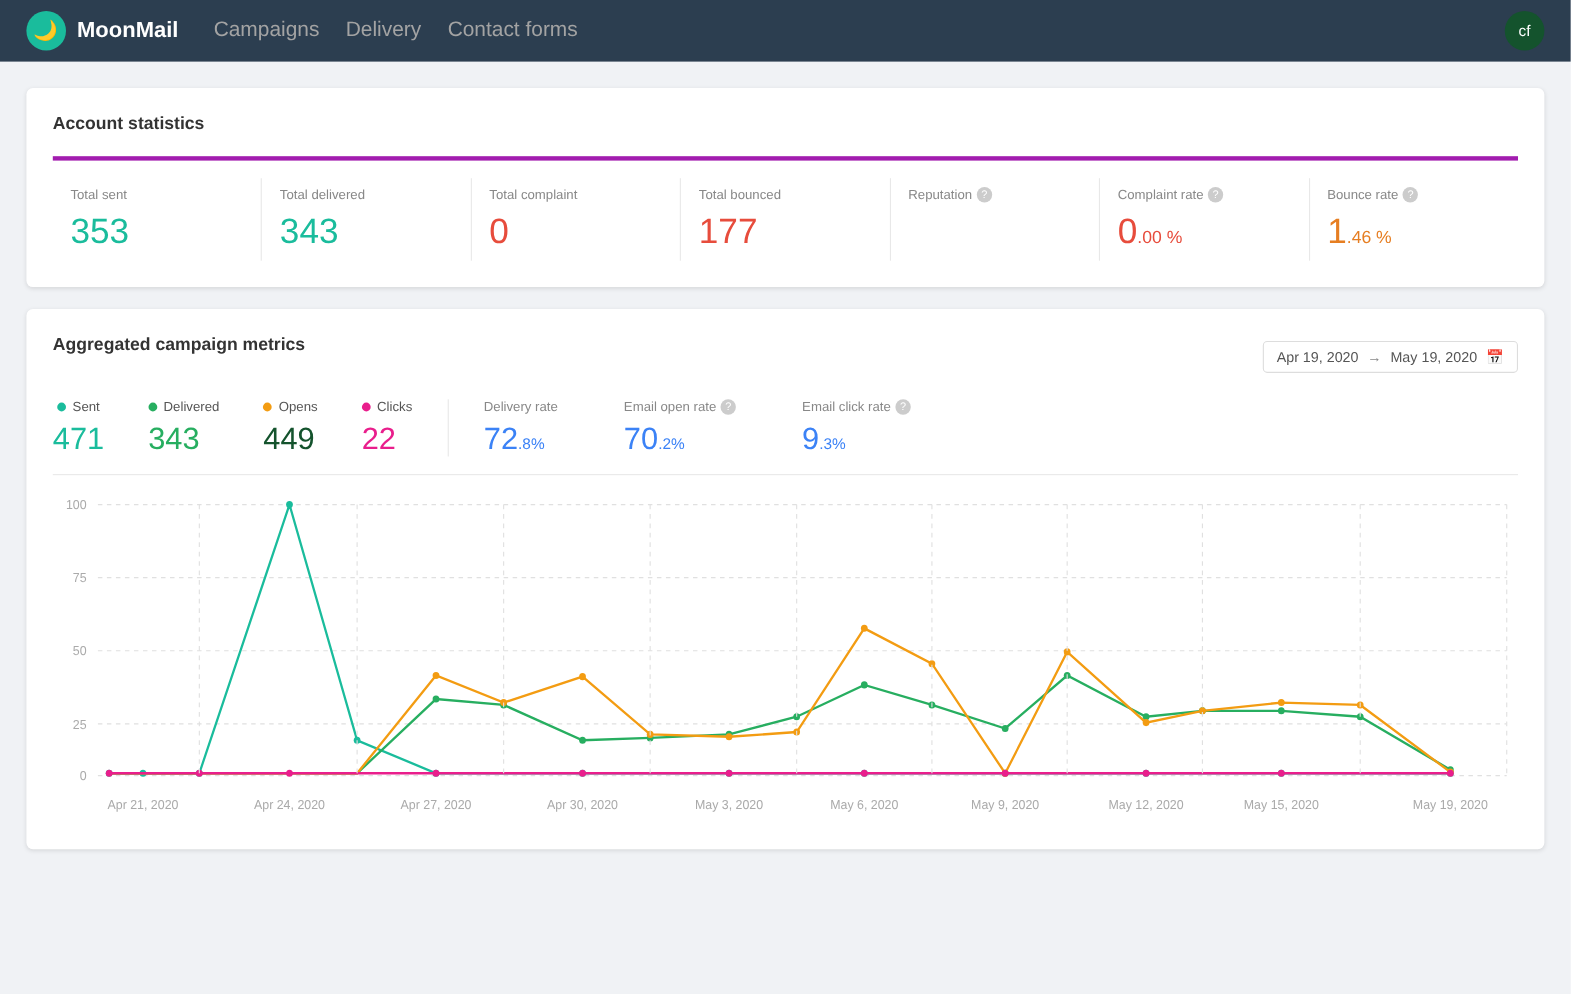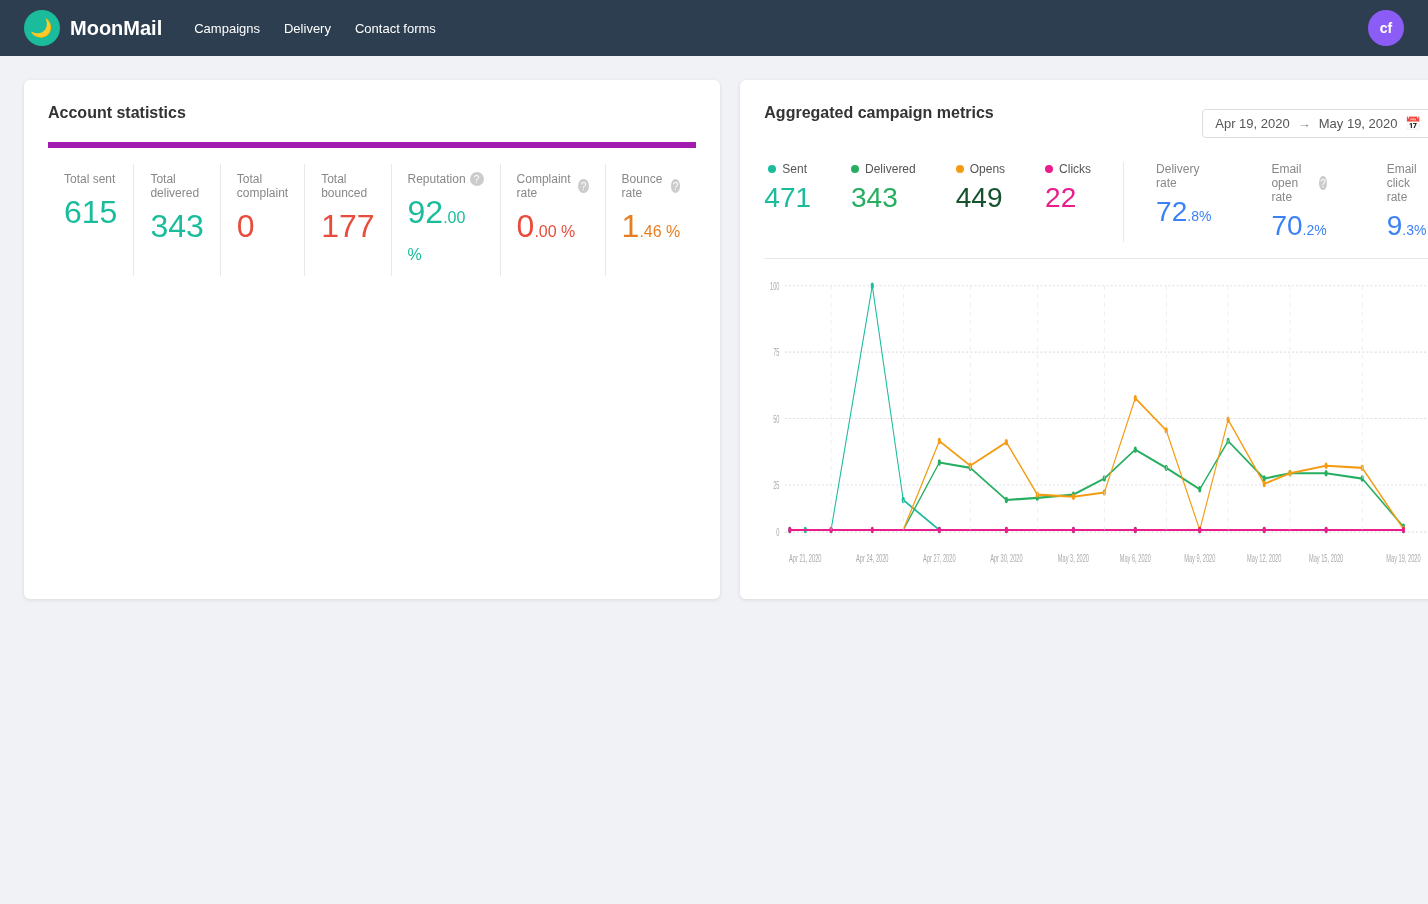--- a/index.html
+++ b/index.html
@@ -19,50 +19,50 @@
       color: #fff; font-size: 20px; font-weight: 600;
     }
     .nav-logo-icon {
       width: 36px; height: 36px; border-radius: 50%;
       background: #1abc9c;
       display: flex; align-items: center; justify-content: center;
       font-size: 18px; color: #fff;
     }
     .nav-links { display: flex; gap: 24px; flex: 1; }
     .nav-link {
-      color: #ffffff; font-size: 13px; cursor: pointer; text-decoration: none;
+      color: #a3a3a3; font-size: 19px; cursor: pointer; text-decoration: none;
       padding: 4px 0;
     }
     .nav-avatar {
       width: 36px; height: 36px; border-radius: 50%;
-      background: #8b5cf6;
+      background: #14532d;
       display: flex; align-items: center; justify-content: center;
-      color: #fff; font-size: 14px; font-weight: 700; cursor: pointer;
+      color: #fff; font-size: 14px; font-weight: 400; cursor: pointer;
       margin-left: auto;
     }
 
     
-    .main { padding: 24px; display: flex; gap: 20px; }
+    .main { padding: 24px; display: flex; flex-direction: column; gap: 20px; }
 
     
     .card {
       background: #fff;
       border-radius: 6px;
       box-shadow: 0 1px 4px rgba(0,0,0,0.1);
       padding: 24px;
     }
     .card-title {
       font-size: 16px; font-weight: 600; color: #333;
       margin-bottom: 20px;
     }
 
     
     .stats-row {
       display: flex; gap: 0;
-      border-top: 6px solid #a21caf;
+      border-top: 4px solid #a21caf;
       padding-top: 16px;
     }
     .stat-item {
       flex: 1;
       padding: 8px 16px;
       border-right: 1px solid #e8e8e8;
     }
     .stat-item:last-child { border-right: none; }
     .stat-label { font-size: 12px; color: #888; margin-bottom: 8px; display: flex; align-items: center; gap: 4px; }
     .stat-value { font-size: 32px; font-weight: 300; }
@@ -145,21 +145,21 @@
 <div class="main">
 
   <div class="card">
     <div class="card-title">Account statistics</div>
     <div class="stats-row">
 
       <div class="stat-item">
         <div class="stat-label">
           <span>Total sent</span>
         </div>
-        <div class="stat-value blue">615</div>
+        <div class="stat-value blue">353</div>
       </div>
 
       <div class="stat-item">
         <div class="stat-label">
           <span>Total delivered</span>
         </div>
         <div class="stat-value blue">343</div>
       </div>
 
       <div class="stat-item">
@@ -173,23 +173,20 @@
         <div class="stat-label">
           <span>Total bounced</span>
         </div>
         <div class="stat-value red">177</div>
       </div>
 
       <div class="stat-item">
         <div class="stat-label">
           <span>Reputation</span>
           <span class="info-icon">?</span>
-        </div>
-        <div class="stat-value blue">
-          <span>92</span><span class="stat-suffix">.00 %</span>
         </div>
       </div>
 
       <div class="stat-item">
         <div class="stat-label">
           <span>Complaint rate</span>
           <span class="info-icon">?</span>
         </div>
         <div class="stat-value red">
           <span>0</span><span class="stat-suffix">.00 %</span>

